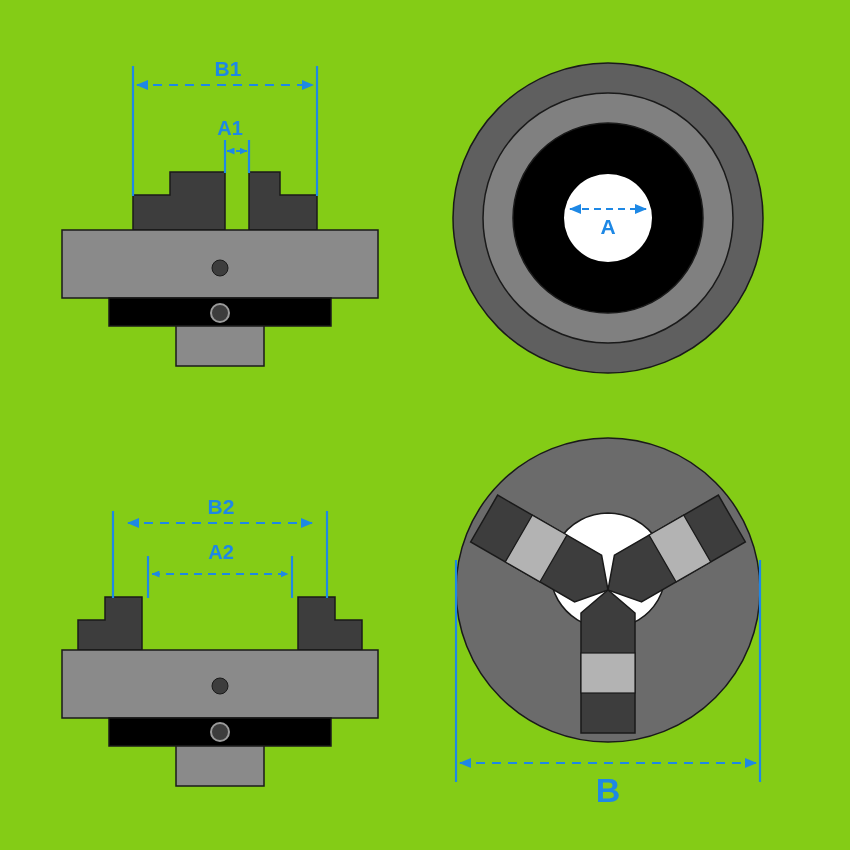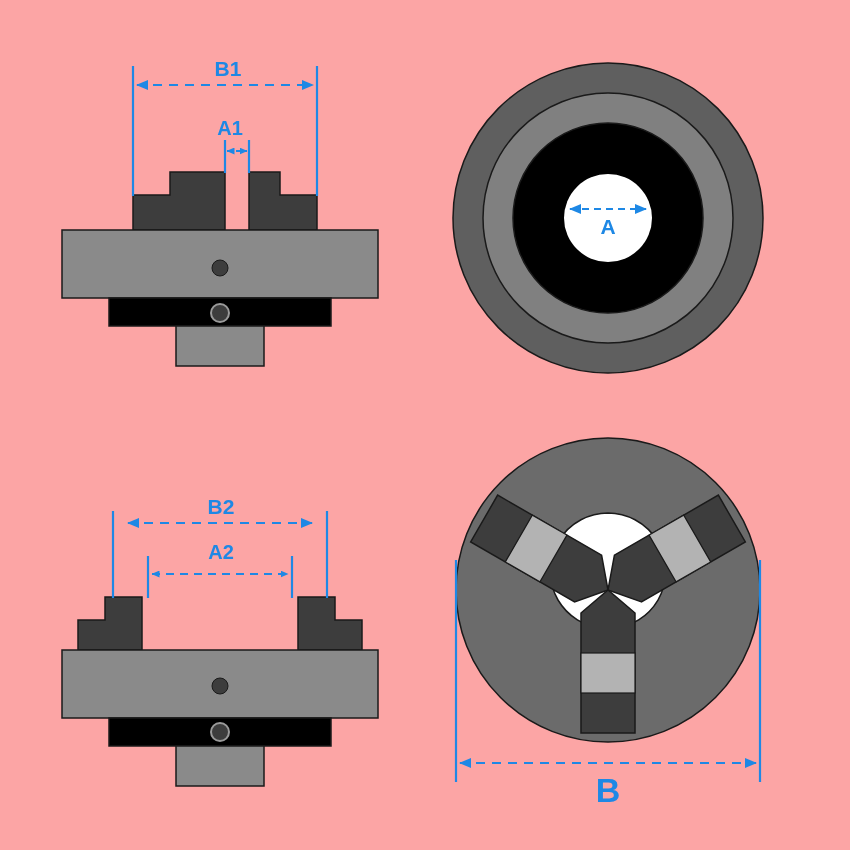--- a/index.html
+++ b/index.html
@@ -4,21 +4,21 @@
 <style>
   html, body {
     margin: 0;
     padding: 0;
     background: #ffffff;
   }
   #diagram-root {
     position: relative;
     width: 850px;
     height: 850px;
-    background: #fca5a5;
+    background: #84cc16;
     font-family: "Liberation Sans", sans-serif;
     overflow: hidden;
   }
   svg.figure {
     position: absolute;
     top: 0;
     left: 0;
     width: 850px;
     height: 850px;
   }

